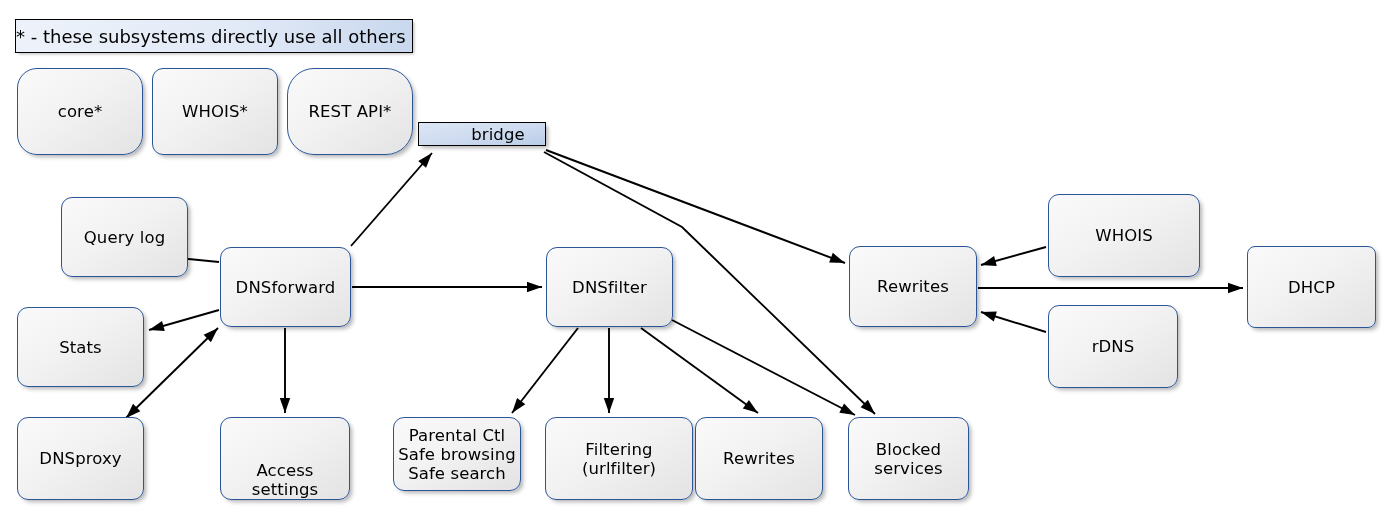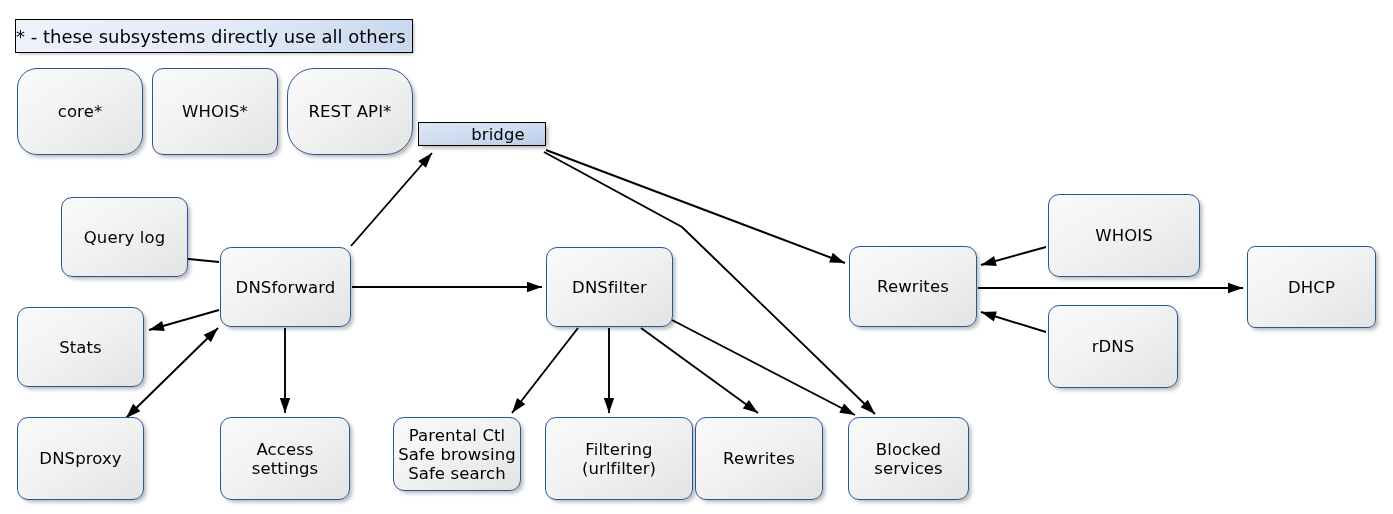--- a/index.html
+++ b/index.html
@@ -81,21 +81,21 @@
       </div>
       <div class="node" style="left: 17px; top: 307px; width: 127px; height: 80px;">
         <span class="nl">Stats</span>
       </div>
       <div class="node" style="left: 17px; top: 417px; width: 127px; height: 83px;">
         <span class="nl">DNSproxy</span>
       </div>
       <div class="node" style="left: 220px; top: 247px; width: 131px; height: 80px;">
         <span class="nl">DNSforward</span>
       </div>
-      <div class="node" style="left: 220px; top: 417px; width: 130px; height: 83px;">
+      <div class="node" style="left: 220px; top: 417px; width: 130px; height: 83px; align-items: flex-end;">
         <span class="nl">Access
 settings</span>
       </div>
       <div class="node" style="left: 546px; top: 247px; width: 127px; height: 80px;">
         <span class="nl">DNSfilter</span>
       </div>
       <div class="node" style="left: 393px; top: 417px; width: 128px; height: 74px;">
         <span class="nl">Parental Ctl
 Safe browsing
 Safe search</span>

